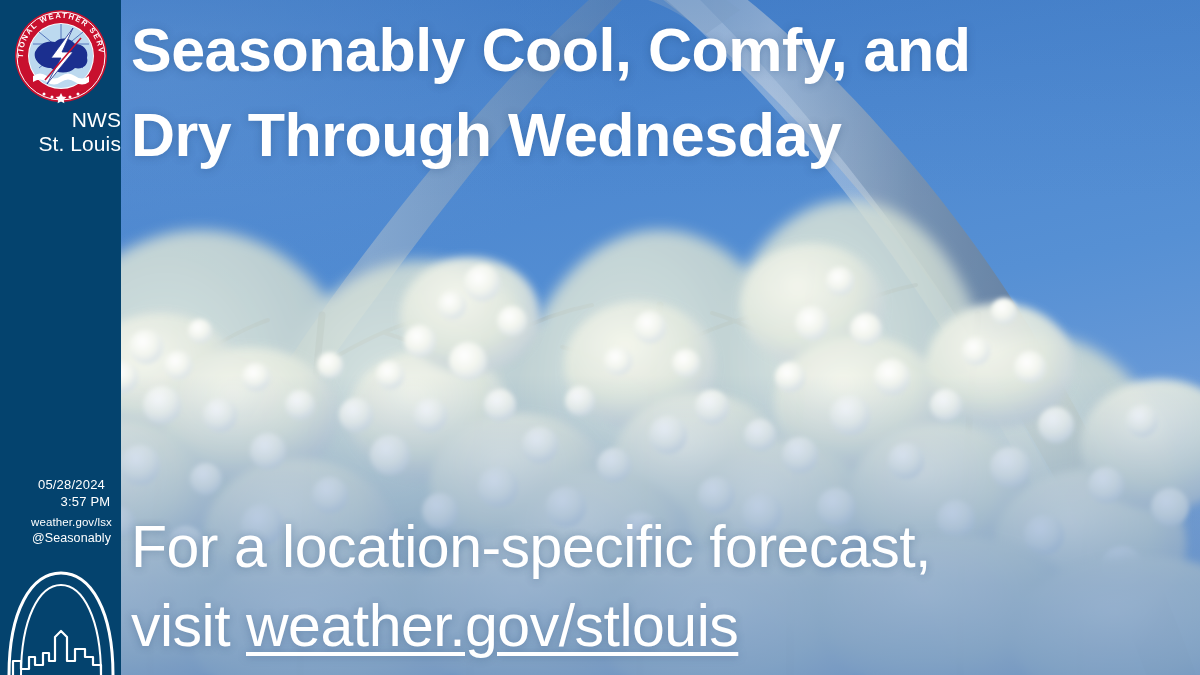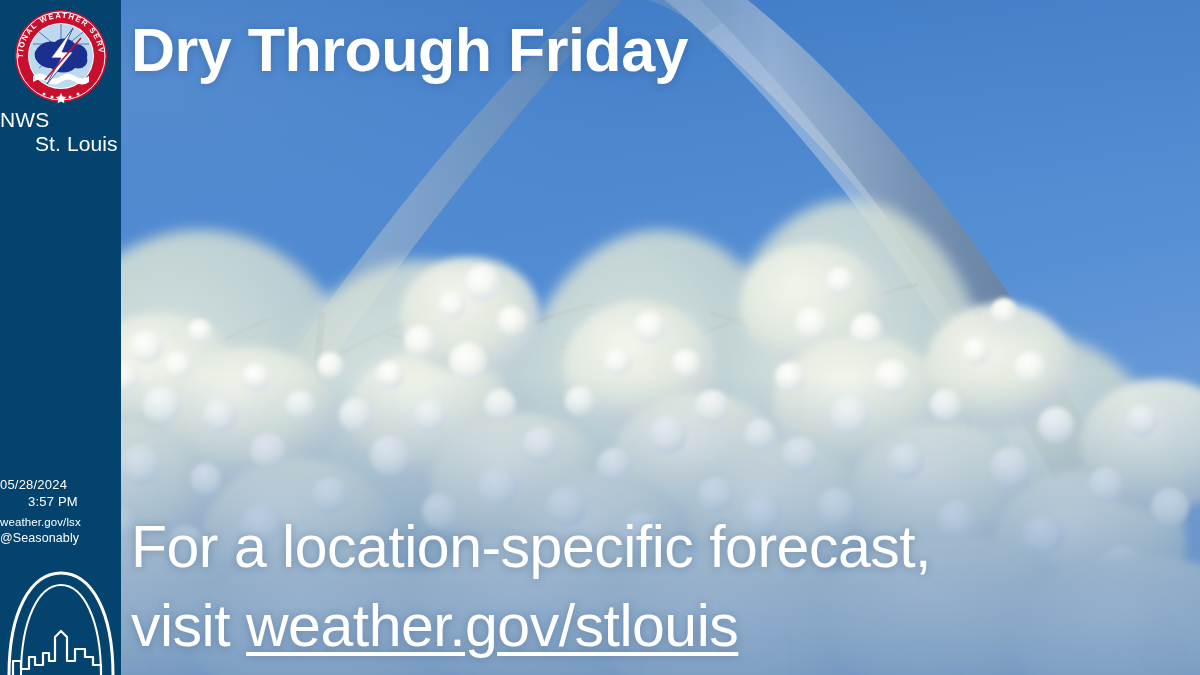--- a/index.html
+++ b/index.html
@@ -57,32 +57,32 @@
     width:121px; height:675px;
     background:#04436e;
     color:#ffffff;
     z-index:20;
   }
 
   .seal { position:absolute; left:11px; top:6px; width:100px; height:100px; }
 
   .office-name {
     position:absolute; left:0; top:108px; width:121px;
-    text-align:left;
+    text-align:right;
     line-height:1.12;
     font-size:21px;
     font-weight:400;
     letter-spacing:.1px;
     color:#ffffff;
   }
   .office-name .l1 { display:block; }
   .office-name .l2 { display:block;padding-left:35px; }
 
   .stamp {
-    position:absolute; left:0; width:143px; 
+    position:absolute; left:0; width:143px; text-align:center;
     color:#ffffff;
   }
   .stamp-date { top:477px; font-size:13px; letter-spacing:.2px; }
   .stamp-time { top:494px; font-size:13px; letter-spacing:.2px;padding-left:28px; }
   .stamp-web  { top:516px; font-size:11.5px; letter-spacing:.1px; }
   .stamp-soc  { top:531px; font-size:12.5px; letter-spacing:.1px; }
 
   .arch-logo { position:absolute; left:7px; bottom:0px; width:108px; height:110px; }
 
   
@@ -311,21 +311,22 @@
           <ellipse cx="1140" cy="520" rx="130" ry="80" fill="url(#blo2)"></ellipse>
         </g>
       </svg>
     </div>
 
     <div class="scrim-top"></div>
     <div class="scrim-bottom"></div>
   </div>
 
   <div class="headline">
-    <span class="hl-line">Dry Through Friday</span>
+    <span class="hl-line">Seasonably Cool, Comfy, and</span>
+    <span class="hl-line">Dry Through Wednesday</span>
   </div>
 
   <div class="cta">
     <span class="cta-line">For a location-specific forecast,</span>
     <span class="cta-line"><span>visit </span><span class="url">weather.gov/stlouis</span></span>
   </div>
 
   <div class="sidebar">
 
     <div class="seal">

